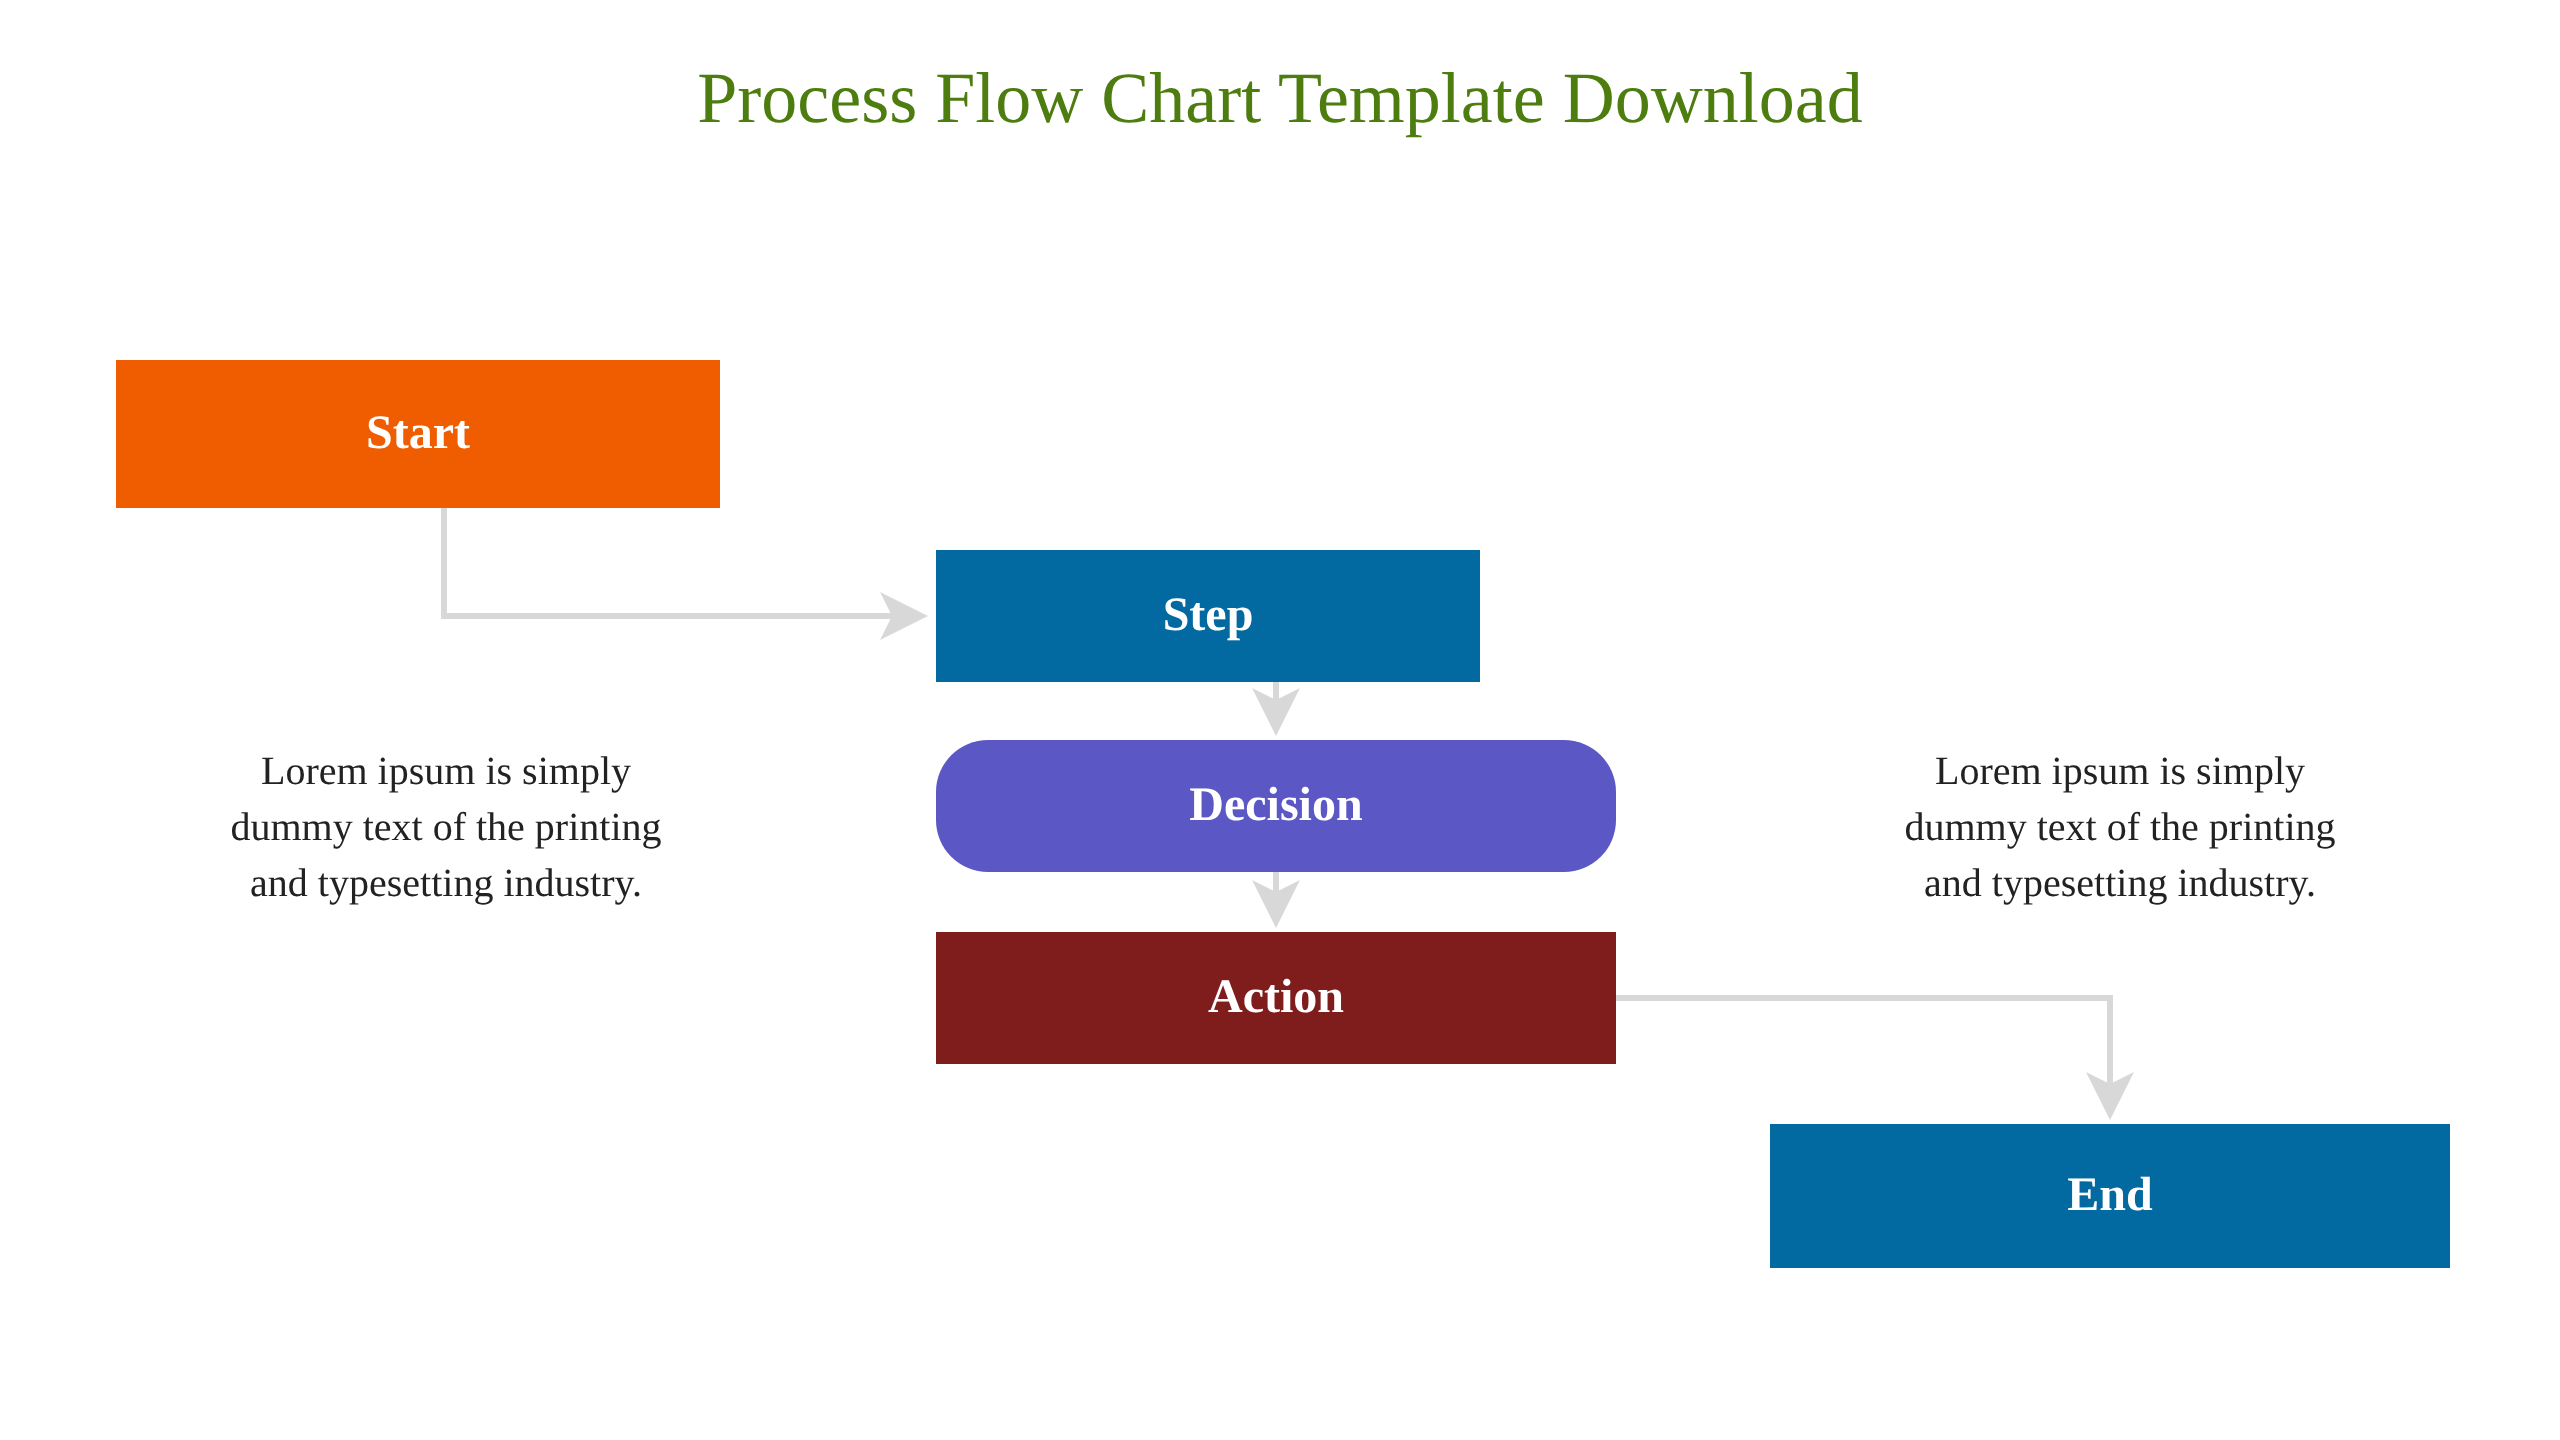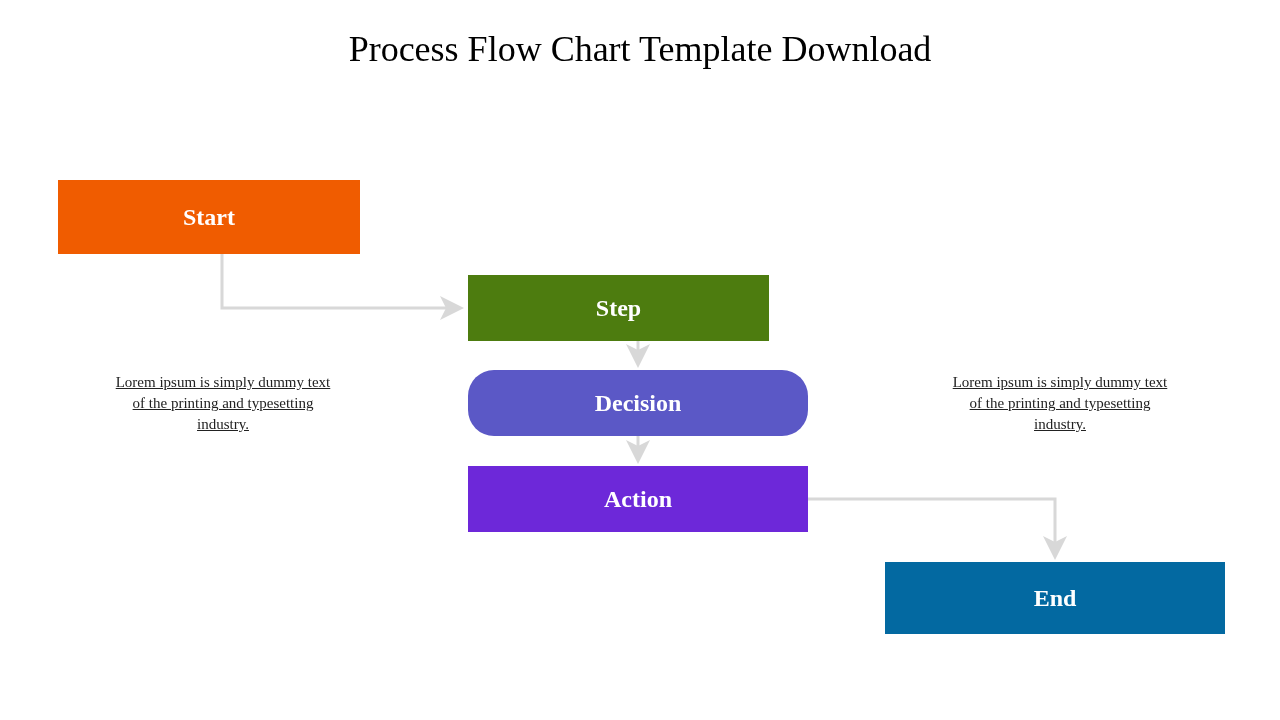--- a/index.html
+++ b/index.html
@@ -12,76 +12,75 @@
     overflow: hidden;
   }
   .title {
     position: absolute;
     top: 28px;
     left: 0;
     width: 100%;
     text-align: center;
     font-size: 36px;
     font-weight: 400;
-    color: #000000;
+    color: #4d7c0f;
   }
   .box {
     position: absolute;
     display: flex;
     align-items: center;
     justify-content: center;
     color: #ffffff;
     font-weight: bold;
     font-size: 24px;
   }
   .box-start {
     left: 58px;
     top: 180px;
     width: 302px;
     height: 74px;
     background: #f05c00;
   }
   .box-step {
     left: 468px;
     top: 275px;
-    width: 301px;
+    width: 272px;
     height: 66px;
-    background: #4d7c0f;
+    background: #0369a1;
   }
   .box-decision {
     left: 468px;
     top: 370px;
     width: 340px;
     height: 66px;
     background: #5b58c6;
     border-radius: 26px;
   }
   .box-action {
     left: 468px;
     top: 466px;
     width: 340px;
     height: 66px;
-    background: #6d28d9;
+    background: #7f1d1d;
   }
   .box-end {
     left: 885px;
     top: 562px;
     width: 340px;
     height: 72px;
     background: #0369a1;
   }
   .desc {
     position: absolute;
     width: 230px;
-    font-size: 15px;
+    font-size: 20px;
     color: #222;
     text-align: center;
     line-height: 1.4;
     font-family: Georgia, serif;
-    text-decoration: underline;
   }
   .desc-left {
     left: 108px;
     top: 372px;
   }
   .desc-right {
     left: 945px;
     top: 372px;
   }
   svg.connectors {

